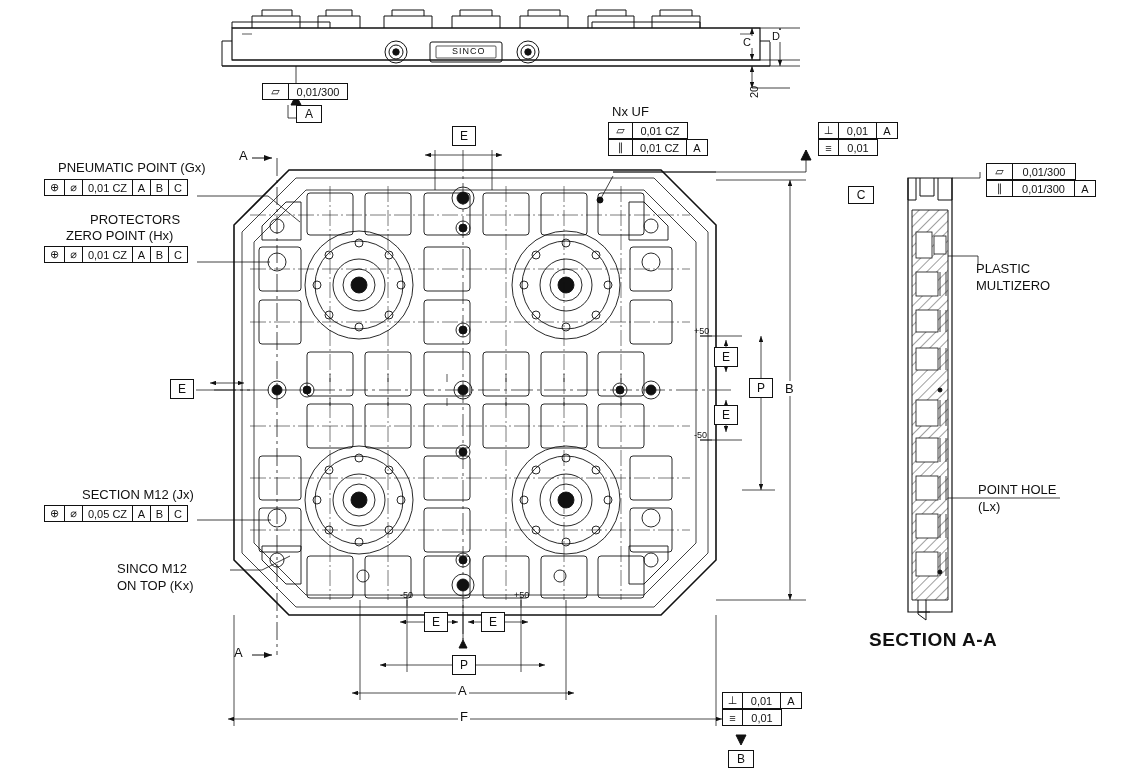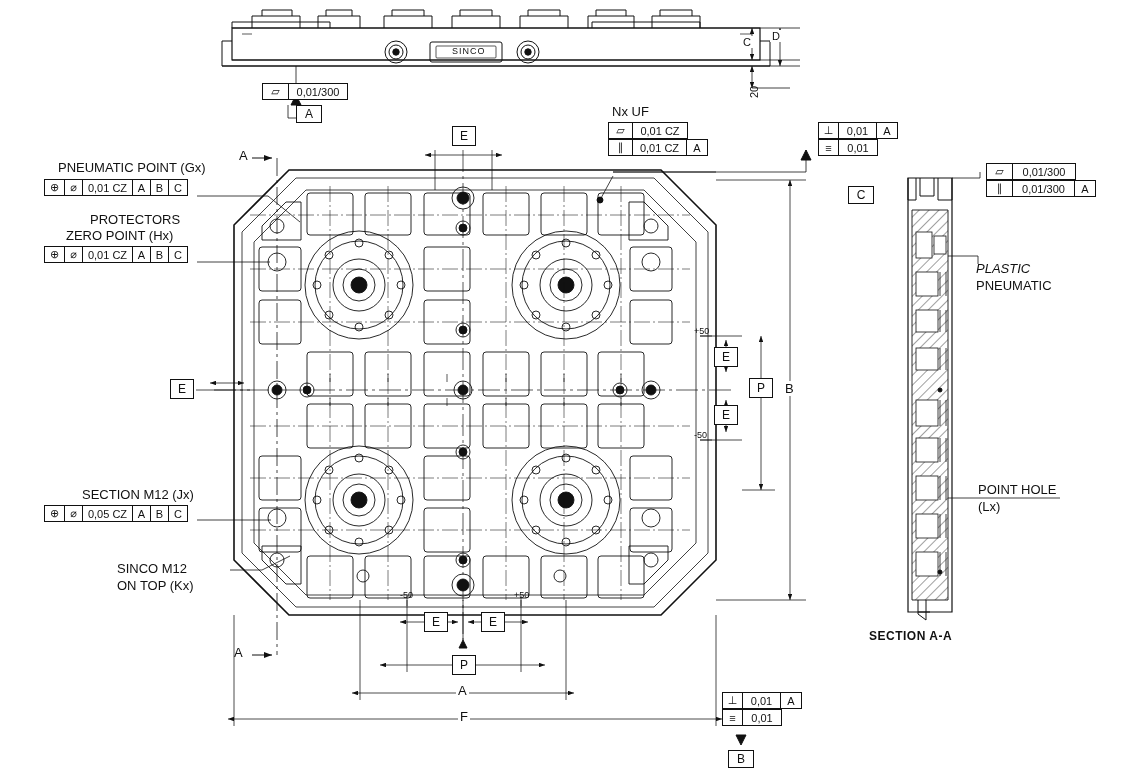--- a/index.html
+++ b/index.html
@@ -1,21 +1,21 @@
 <!DOCTYPE html>
 <html><head>
 <meta charset="utf-8">
 <style>
   html,body{margin:0;padding:0;background:#ffffff;}
   body{width:1138px;height:775px;position:relative;font-family:"Liberation Sans",sans-serif;color:#111;overflow:hidden;}
   #stage{position:absolute;left:0;top:0;width:1138px;height:775px;}
   svg.layer{position:absolute;left:0;top:0;width:1138px;height:775px;}
   .lbl{position:absolute;font-family:"Liberation Sans",sans-serif;color:#111;white-space:nowrap;}
   .t12{font-size:13px;}
-  .t18{font-size:12px;letter-spacing:.5px;}
+  .t18{font-size:19px;letter-spacing:.5px;}
   .fcf{position:absolute;border:1px solid #111;background:#fff;display:flex;align-items:stretch;height:17px;box-sizing:border-box;}
   .fcf > div{display:flex;align-items:center;justify-content:center;border-right:1px solid #111;padding:0 4px;font-size:11px;box-sizing:border-box;}
   .fcf > div:last-child{border-right:none;}
   .box{position:absolute;border:1px solid #111;background:#fff;display:flex;align-items:center;justify-content:center;font-size:12px;box-sizing:border-box;}
   .dimtxt{position:absolute;font-size:11px;background:#fff;padding:0 2px;}
   .vert{position:absolute;font-size:12px;transform-origin:left top;}
   .tiny{font-size:9px;}
 </style>
 </head>
 <body>
@@ -504,22 +504,22 @@
 <div class="fcf" style="left:986px;top:163px;">
   <div style="width:26px;">▱</div>
   <div style="width:62px;">0,01/300</div>
 </div>
 <div class="fcf" style="left:986px;top:180px;">
   <div style="width:26px;">∥</div>
   <div style="width:62px;">0,01/300</div>
   <div style="width:20px;">A</div>
 </div>
 
-<div class="lbl t12" style="left:976px;top:261px;font-style:italic;">PLASTIC</div>
-<div class="lbl t12" style="left:976px;top:278px;">PNEUMATIC</div>
+<div class="lbl t12" style="left:976px;top:261px;">PLASTIC</div>
+<div class="lbl t12" style="left:976px;top:278px;">MULTIZERO</div>
 
 <div class="lbl t12" style="left:978px;top:482px;">POINT HOLE</div>
 <div class="lbl t12" style="left:978px;top:499px;">(Lx)</div>
 
 <div class="lbl t18" style="left:869px;top:629px;font-weight:bold;">SECTION A-A</div>
 
 <div class="fcf" style="left:722px;top:692px;">
   <div style="width:20px;">⊥</div>
   <div style="width:38px;">0,01</div>
   <div style="width:20px;">A</div>

